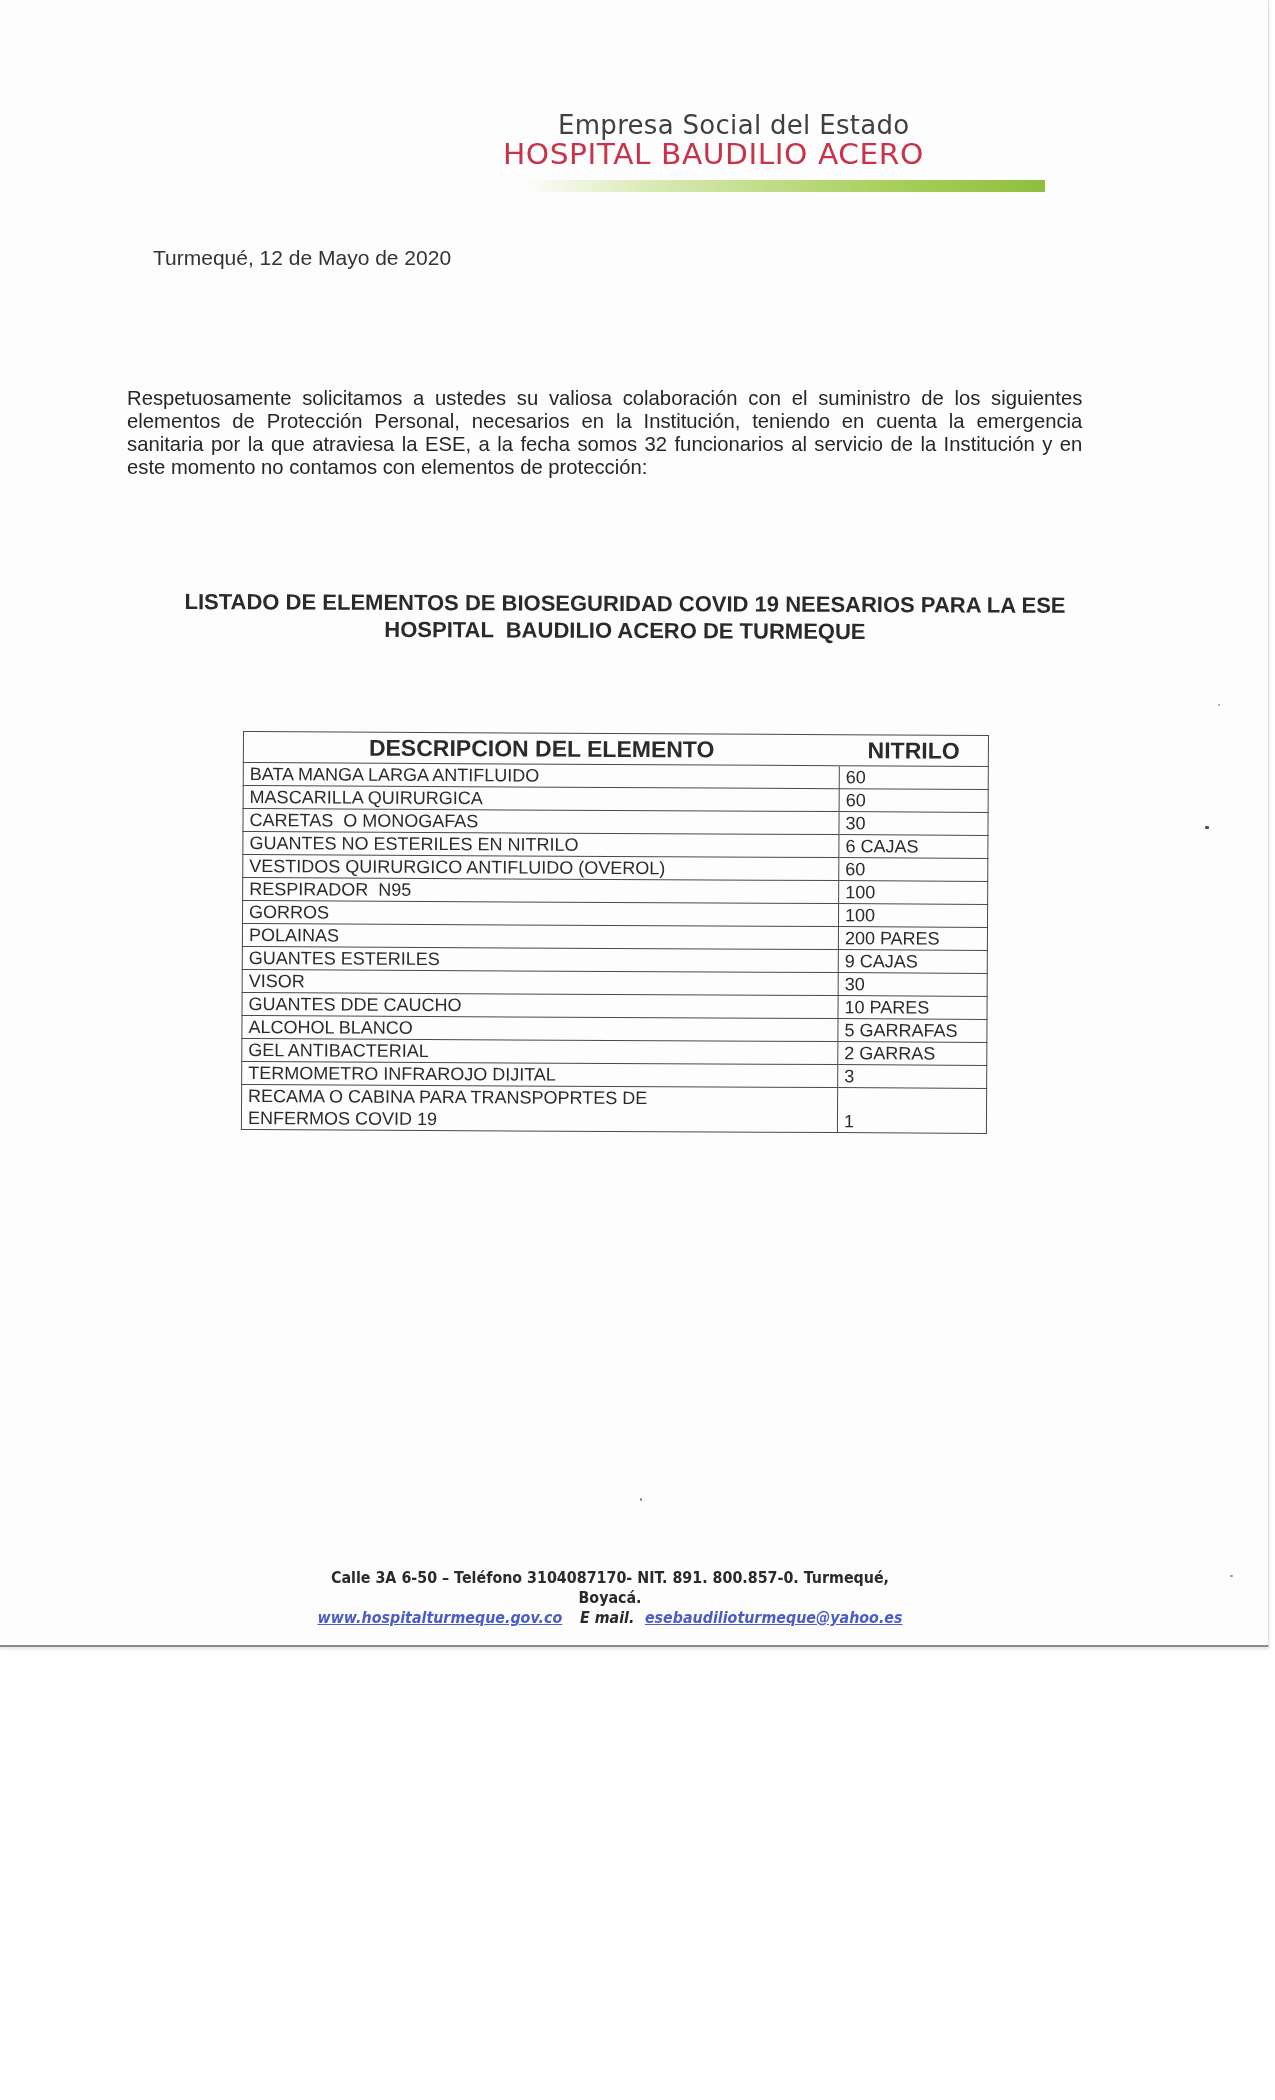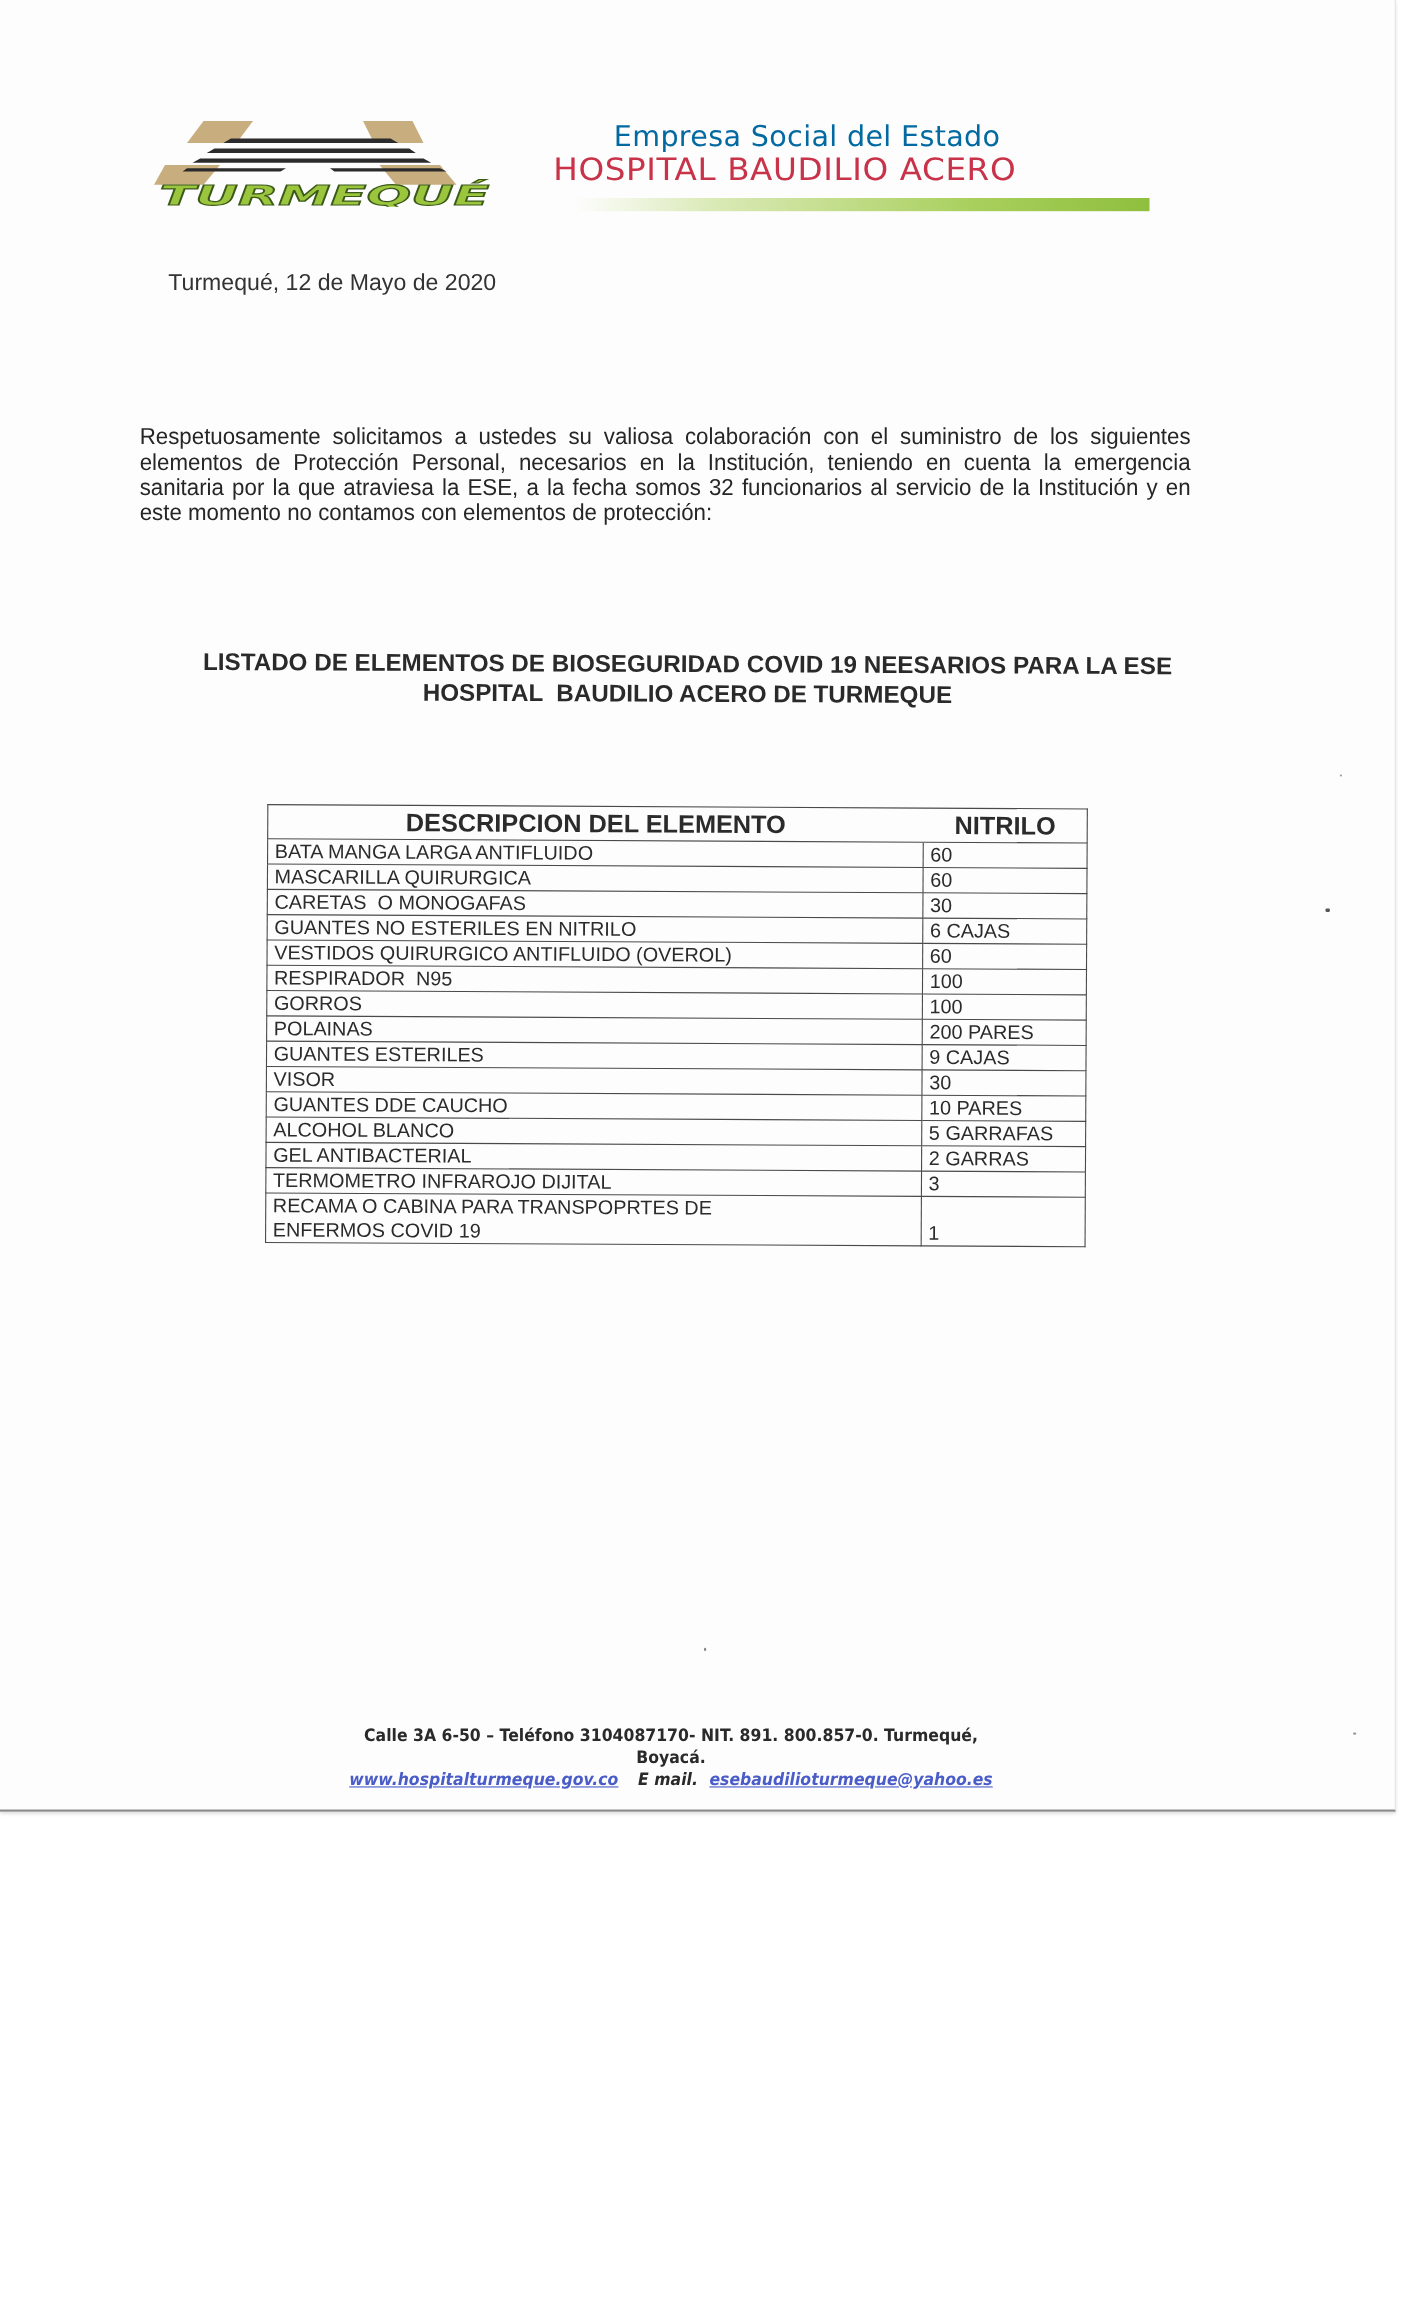--- a/index.html
+++ b/index.html
@@ -43,21 +43,21 @@
       left: 503px;
       top: 110px;
       width: 540px;
     }
     .org-subtitle {
       position: absolute;
       left: 55px;
       top: 0;
       font-family: "DejaVu Sans", sans-serif;
       font-size: 26px;
-      color: #0369a1;
+      color: #404040;
       letter-spacing: 0.3px;
       white-space: nowrap;
       text-align: center;
     }
     .org-name {
       position: absolute;
       left: 0;
       top: 28px;
       font-family: "DejaVu Sans", sans-serif;
       font-size: 28px;
@@ -196,37 +196,20 @@
       position: absolute;
       background: #555;
       border-radius: 1px;
     }
   </style>
 </head>
 <body>
 
 <div class="page">
 
-  <div class="logo">
-    <svg width="330" height="80" viewBox="0 0 330 80">
-
-      <polygon points="45,2 90,2 75,22 30,22" fill="#c8ad7f"></polygon>
-      <polygon points="190,2 235,2 245,22 200,22" fill="#c8ad7f"></polygon>
-      <polygon points="10,42 60,42 45,60 0,60" fill="#c8ad7f"></polygon>
-      <polygon points="205,42 260,42 275,60 220,60" fill="#c8ad7f"></polygon>
-
-      <polygon points="70,18 215,18 222,22 63,22" fill="#2b2b2b"></polygon>
-      <polygon points="55,27 232,27 238,31 48,31" fill="#2b2b2b"></polygon>
-      <polygon points="42,36 245,36 252,40 35,40" fill="#2b2b2b"></polygon>
-      <polygon points="30,45 120,45 115,48 26,48" fill="#2b2b2b"></polygon>
-      <polygon points="160,45 260,45 266,48 164,48" fill="#2b2b2b"></polygon>
-
-      <text x="5" y="78" font-family="DejaVu Sans, sans-serif" font-size="25" font-weight="bold" font-style="italic" fill="#9bc53d" stroke="#3b5a1a" stroke-width="1" textLength="300" lengthAdjust="spacingAndGlyphs">TURMEQUÉ</text>
-    </svg>
-  </div>
 
   <div class="org-header">
     <div class="org-subtitle">Empresa Social del Estado</div>
     <div class="org-name">HOSPITAL BAUDILIO ACERO</div>
     <div class="org-bar"></div>
   </div>
 
   <div class="date-line">Turmequé, 12 de Mayo de 2020</div>
 
   <div class="body-paragraph">Respetuosamente solicitamos a ustedes su valiosa colaboración con el suministro de los siguientes elementos de Protección Personal, necesarios en la Institución, teniendo en cuenta la emergencia sanitaria por la que atraviesa la ESE, a la fecha somos 32 funcionarios al servicio de la Institución y en este momento no contamos con elementos de protección:</div>

